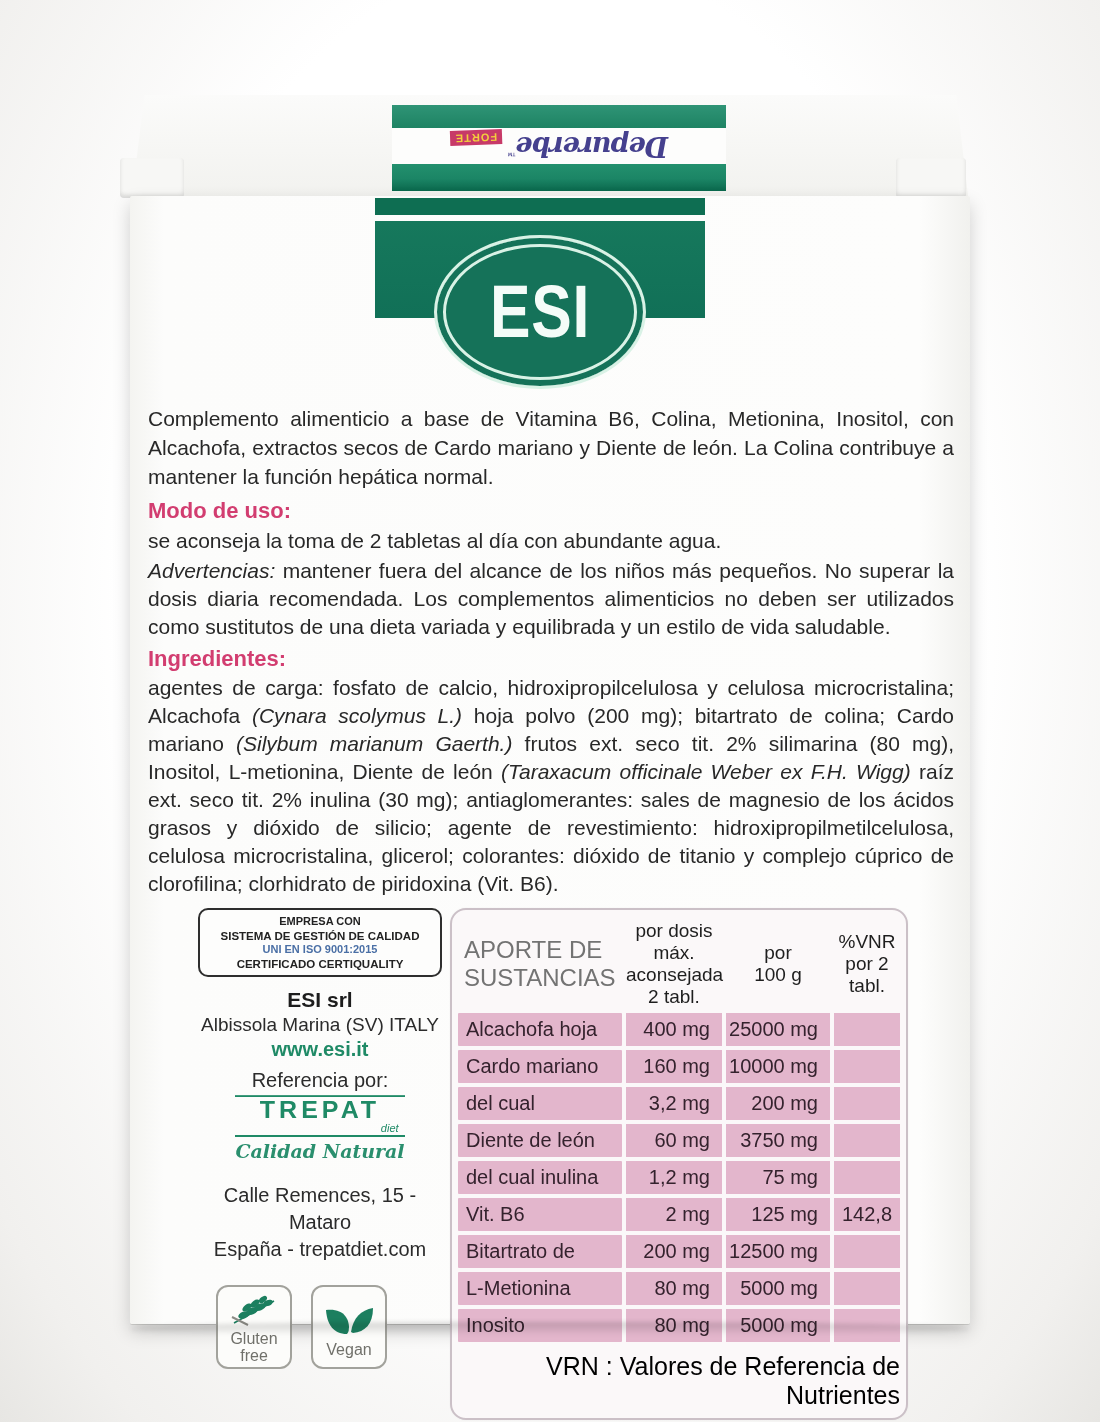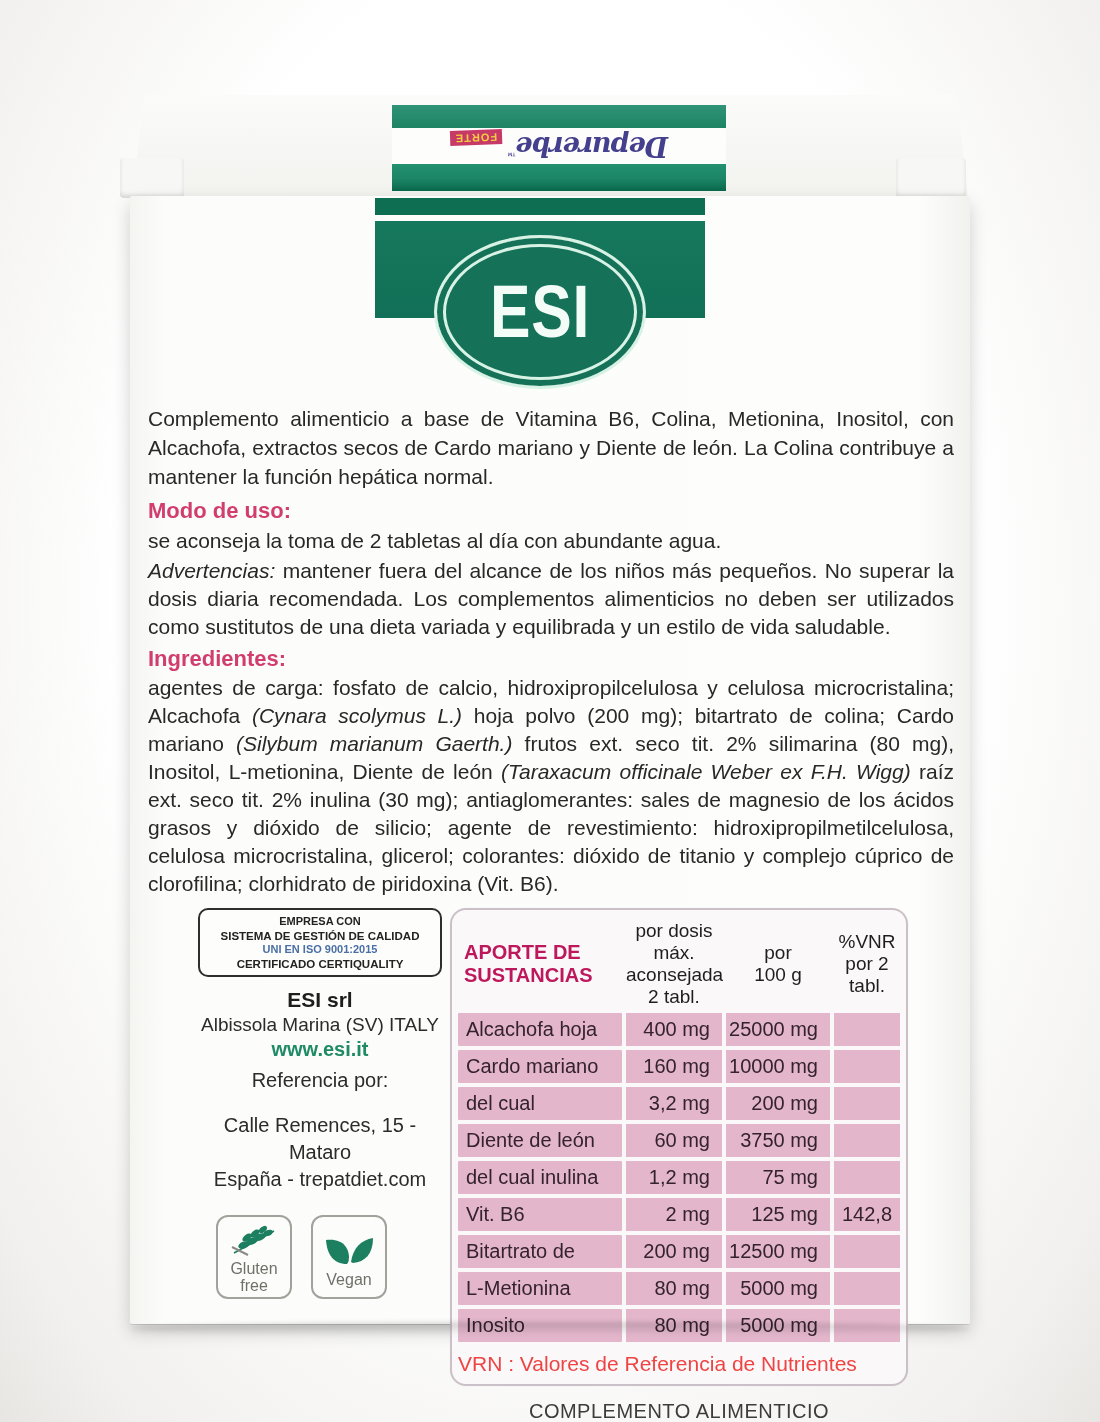--- a/index.html
+++ b/index.html
@@ -96,30 +96,30 @@
   .badge-label{font-size:16px;line-height:1.05;color:#70706a;text-align:center;white-space:pre-line;margin-top:2px;}
   .badge svg{display:block;}
   
   .right-col{flex:1;padding-right:46px;}
   .nutri-table{
     border:2px solid #cbc0c7;border-radius:16px;background:#fbf8f9;
     padding:6px 6px 4px;box-shadow:0 0 2px rgba(0,0,0,.05);
   }
   .t-head{display:grid;grid-template-columns:1fr 96px 104px 66px;column-gap:4px;
     align-items:center;padding:4px 0 6px;}
-  .t-title{font-size:20px;color:#be185d;padding-left:6px;font-weight:bold;}
+  .t-title{font-size:24px;color:#737373;padding-left:6px;}
   .t-col{font-size:19px;line-height:1.15;text-align:center;white-space:pre-line;color:#1e1e1e;}
   .t-body{display:block;}
   .t-row{display:grid;grid-template-columns:1fr 96px 104px 66px;column-gap:4px;margin-bottom:4px;}
   .t-cell{background:var(--table-pink,#e3b6cc);height:33px;line-height:33px;
     font-size:20px;color:#34222d;overflow:hidden;}
   .t-cell.name{padding-left:8px;border-radius:1px;}
   .t-cell.num{text-align:right;padding-right:12px;}
   .t-cell.vnr{text-align:center;}
-  .t-foot{text-align:left;font-size:21px;color:#ef4444;padding:6px 0 4px;}
+  .t-foot{text-align:right;font-size:25px;color:#000000;padding:6px 0 4px;}
   .complemento{margin-top:14px;text-align:center;font-size:20px;letter-spacing:.5px;color:#3c3c3c;}
   
   .floor-shadow{position:absolute;left:130px;top:1322px;width:840px;height:14px;
     background:linear-gradient(180deg,rgba(0,0,0,.16),rgba(0,0,0,0));border-radius:50%/60%;filter:blur(2px);}
 </style>
 </head>
 <body>
 
 <div class="stage">
 
@@ -163,20 +163,25 @@
           <div class="cert-box">
             <div class="cert-l1">EMPRESA CON</div>
             <div class="cert-l2">SISTEMA DE GESTIÓN DE CALIDAD</div>
             <div class="cert-l3">UNI EN ISO 9001:2015</div>
             <div class="cert-l4">CERTIFICADO CERTIQUALITY</div>
           </div>
           <div class="company">ESI srl</div>
           <div class="loc">Albissola Marina (SV) ITALY</div>
           <div class="web">www.esi.it</div>
           <div class="dist">Referencia por:</div>
+          <div class="trepat">
+            <div class="trepat-word">TREPAT</div>
+            <div class="trepat-diet">diet</div>
+            <div class="trepat-script">Calidad Natural</div>
+          </div>
           <div class="addr">
             <div>Calle Remences, 15 - Mataro</div>
             <div>España - trepatdiet.com</div>
           </div>
           <div class="badges">
             <div class="badge">
               <svg width="48" height="36" viewBox="0 0 48 36">
                 <g fill="#1c7f5f">
                   <ellipse cx="14" cy="22" rx="6" ry="3.4" transform="rotate(-20 14 22)"></ellipse>
                   <ellipse cx="22" cy="18" rx="6" ry="3.4" transform="rotate(-20 22 18)"></ellipse>

